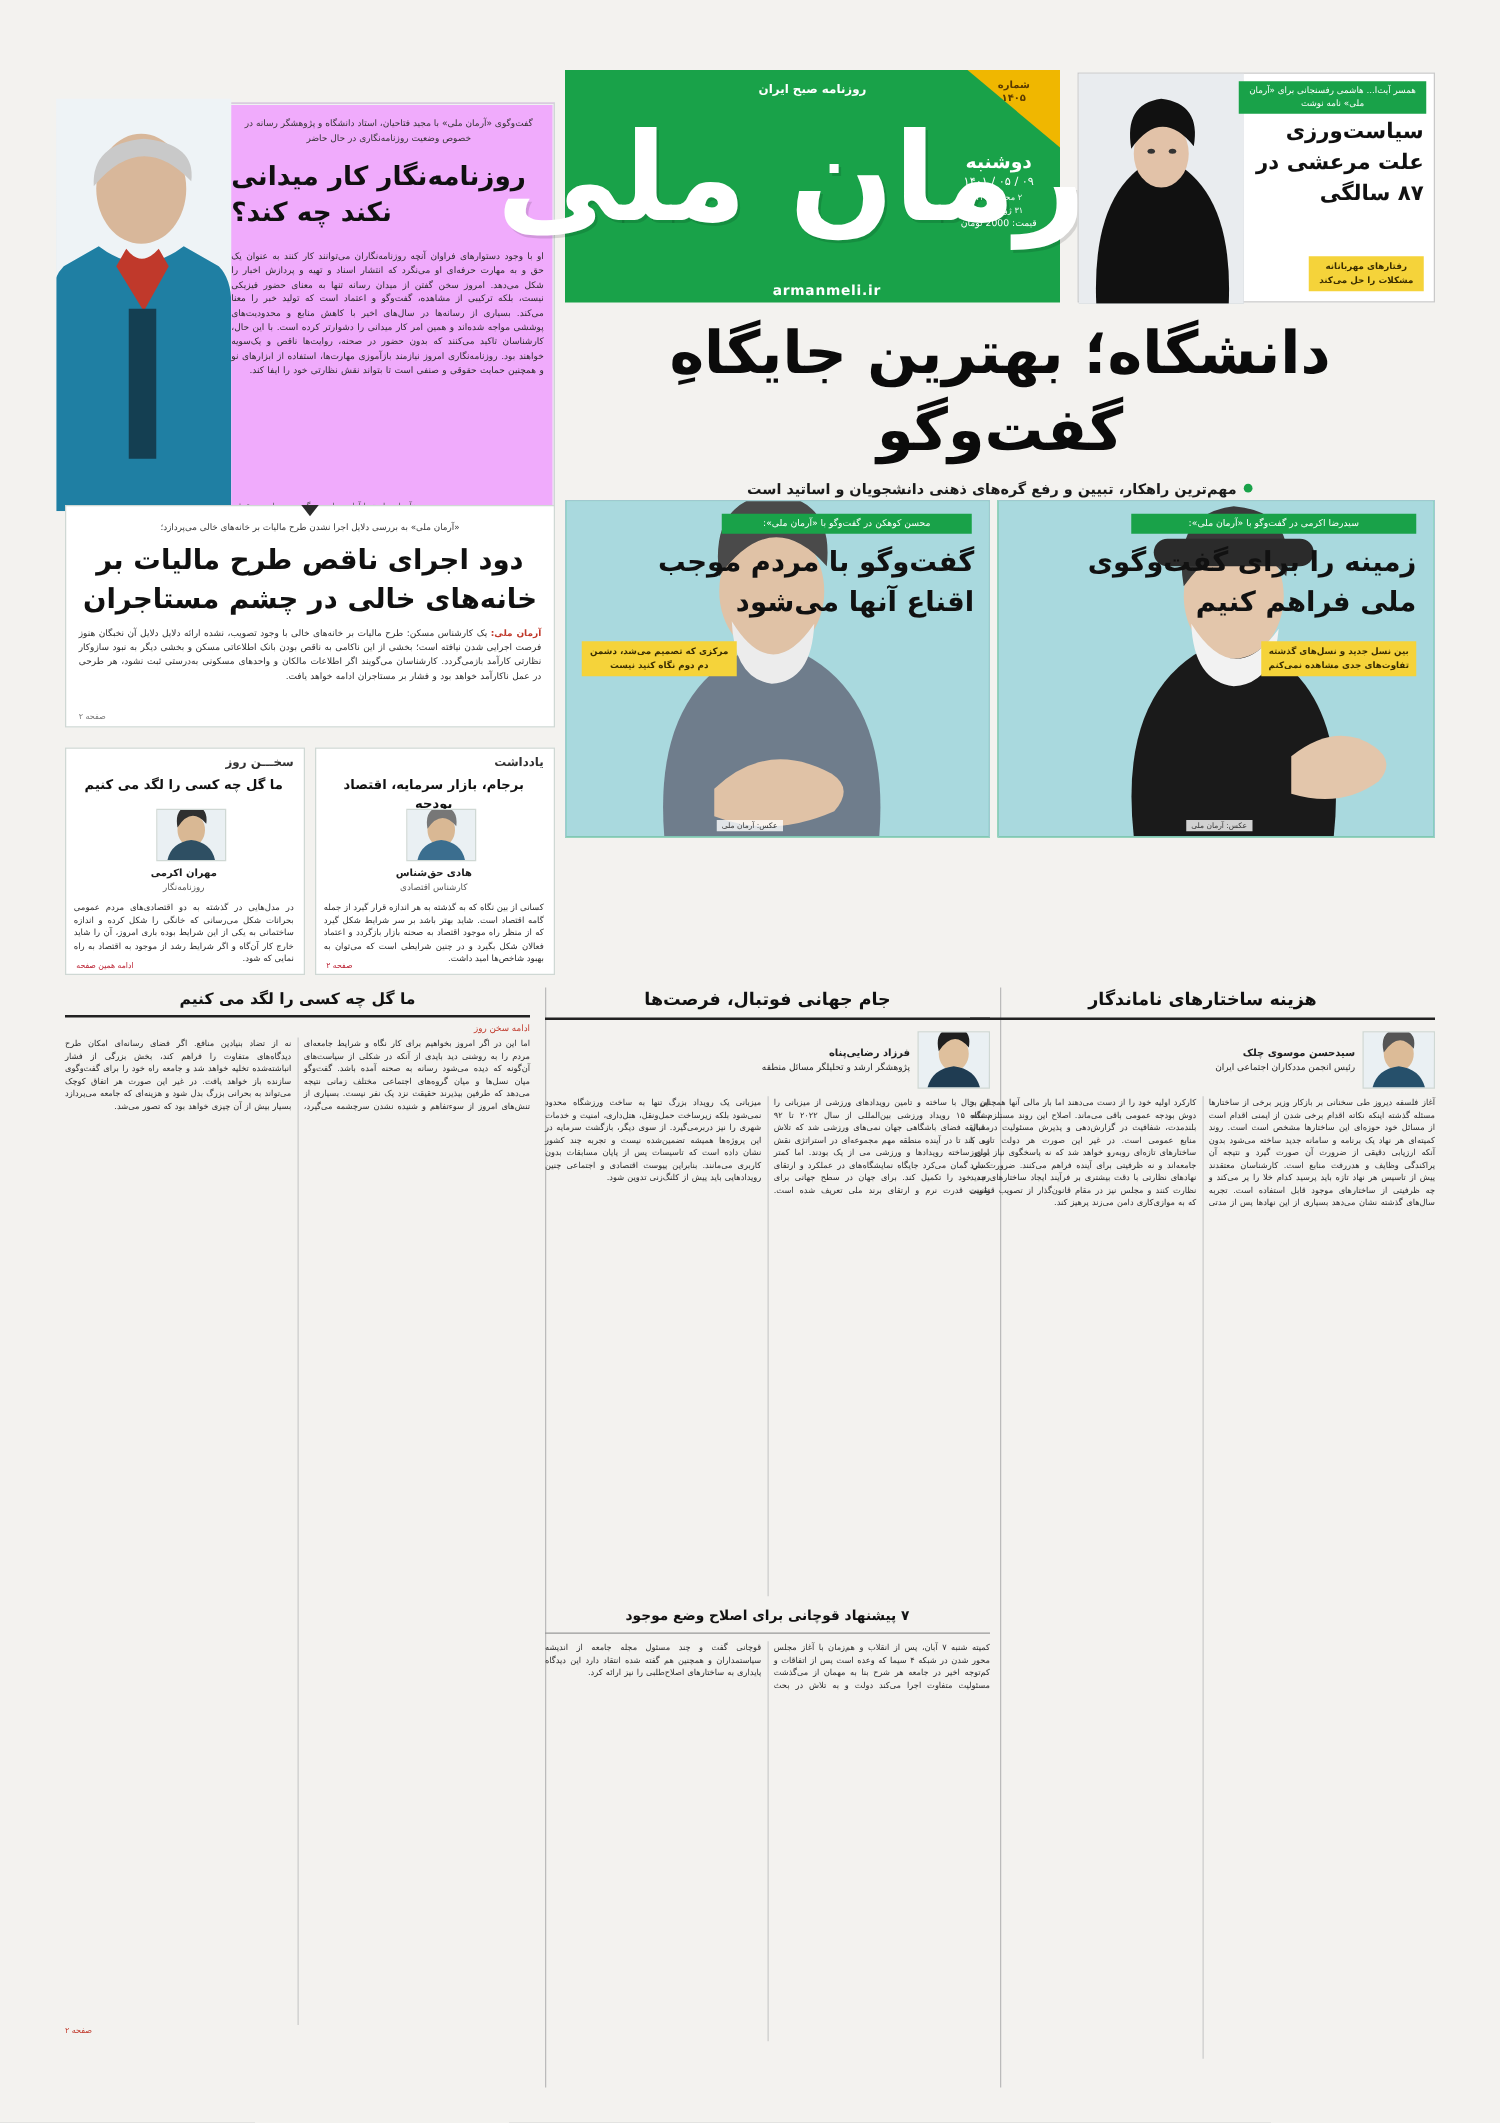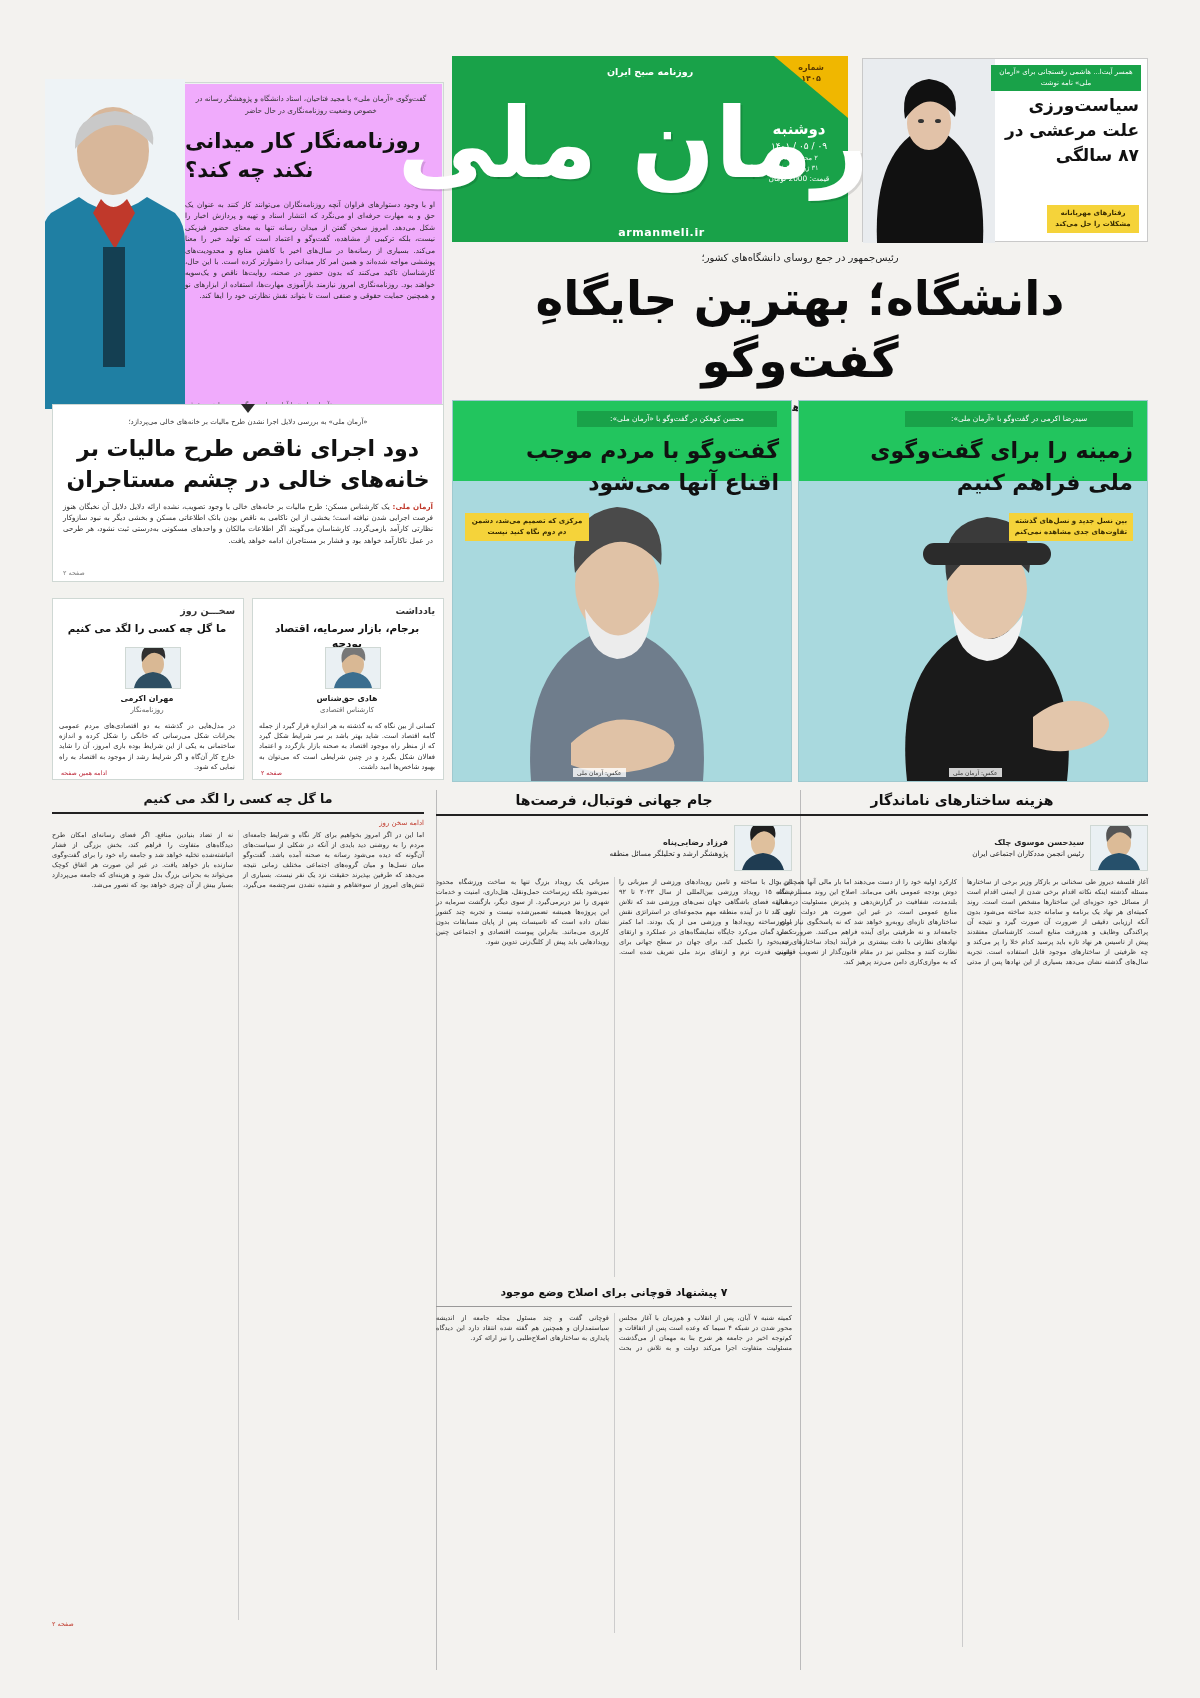--- a/index.html
+++ b/index.html
@@ -136,21 +136,21 @@
     margin-top: 6px; font-size: 11.5px; line-height: 18px; color: #1a1a1a;
     text-align: center; font-weight: bold;
   }
   #mainhead .sub .dot {
     display: inline-block; width: 7px; height: 7px; border-radius: 50%;
     background: #19a249; margin-left: 6px; vertical-align: 1px;
   }
 
   
   .panel {
-    position: absolute; top: 400px; height: 382px;
+    position: absolute; top: 400px; height: 270px;
     background: #22c55e; border: 1px solid #9fc9cf; overflow: hidden;
   }
   #panelR { left: 798px; width: 350px; }
   #panelL { left: 452px; width: 340px; }
   .panel .gbanner {
     position: absolute; top: 10px; background: #19a249; color: #fff;
     font-size: 7.4px; line-height: 12px; padding: 2px 6px; text-align: center;
   }
   #panelR .gbanner { right: 14px; width: 228px; }
   #panelL .gbanner { right: 14px; width: 200px; }
@@ -317,21 +317,20 @@
         <ellipse cx="58" cy="62" rx="3" ry="2" fill="#333"></ellipse>
         <ellipse cx="75" cy="62" rx="3" ry="2" fill="#333"></ellipse>
       </svg>
     </div>
     <div class="pbanner">همسر آیت‌ا... هاشمی رفسنجانی برای «آرمان ملی» نامه نوشت</div>
     <h3>سیاست‌ورزی علت مرعشی در ۸۷ سالگی</h3>
     <div class="ybox">رفتارهای مهربانانه مشکلات را حل می‌کند</div>
   </div>
 
   <div id="mainhead">
-    <div class="kick">رئیس‌جمهور در جمع روسای دانشگاه‌های کشور؛</div>
     <h1>دانشگاه؛ بهترین جایگاهِ گفت‌وگو</h1>
     <div class="sub">
       <span class="dot"></span><span>مهم‌ترین راهکار، تبیین و رفع گره‌های ذهنی دانشجویان و اساتید است</span>
     </div>
   </div>
 
   <div class="panel" id="panelR">
     <div class="pic">
       <svg width="350" height="300" viewBox="0 0 350 300" preserveAspectRatio="none">
         <rect width="350" height="300" fill="#a9d9de"></rect>

